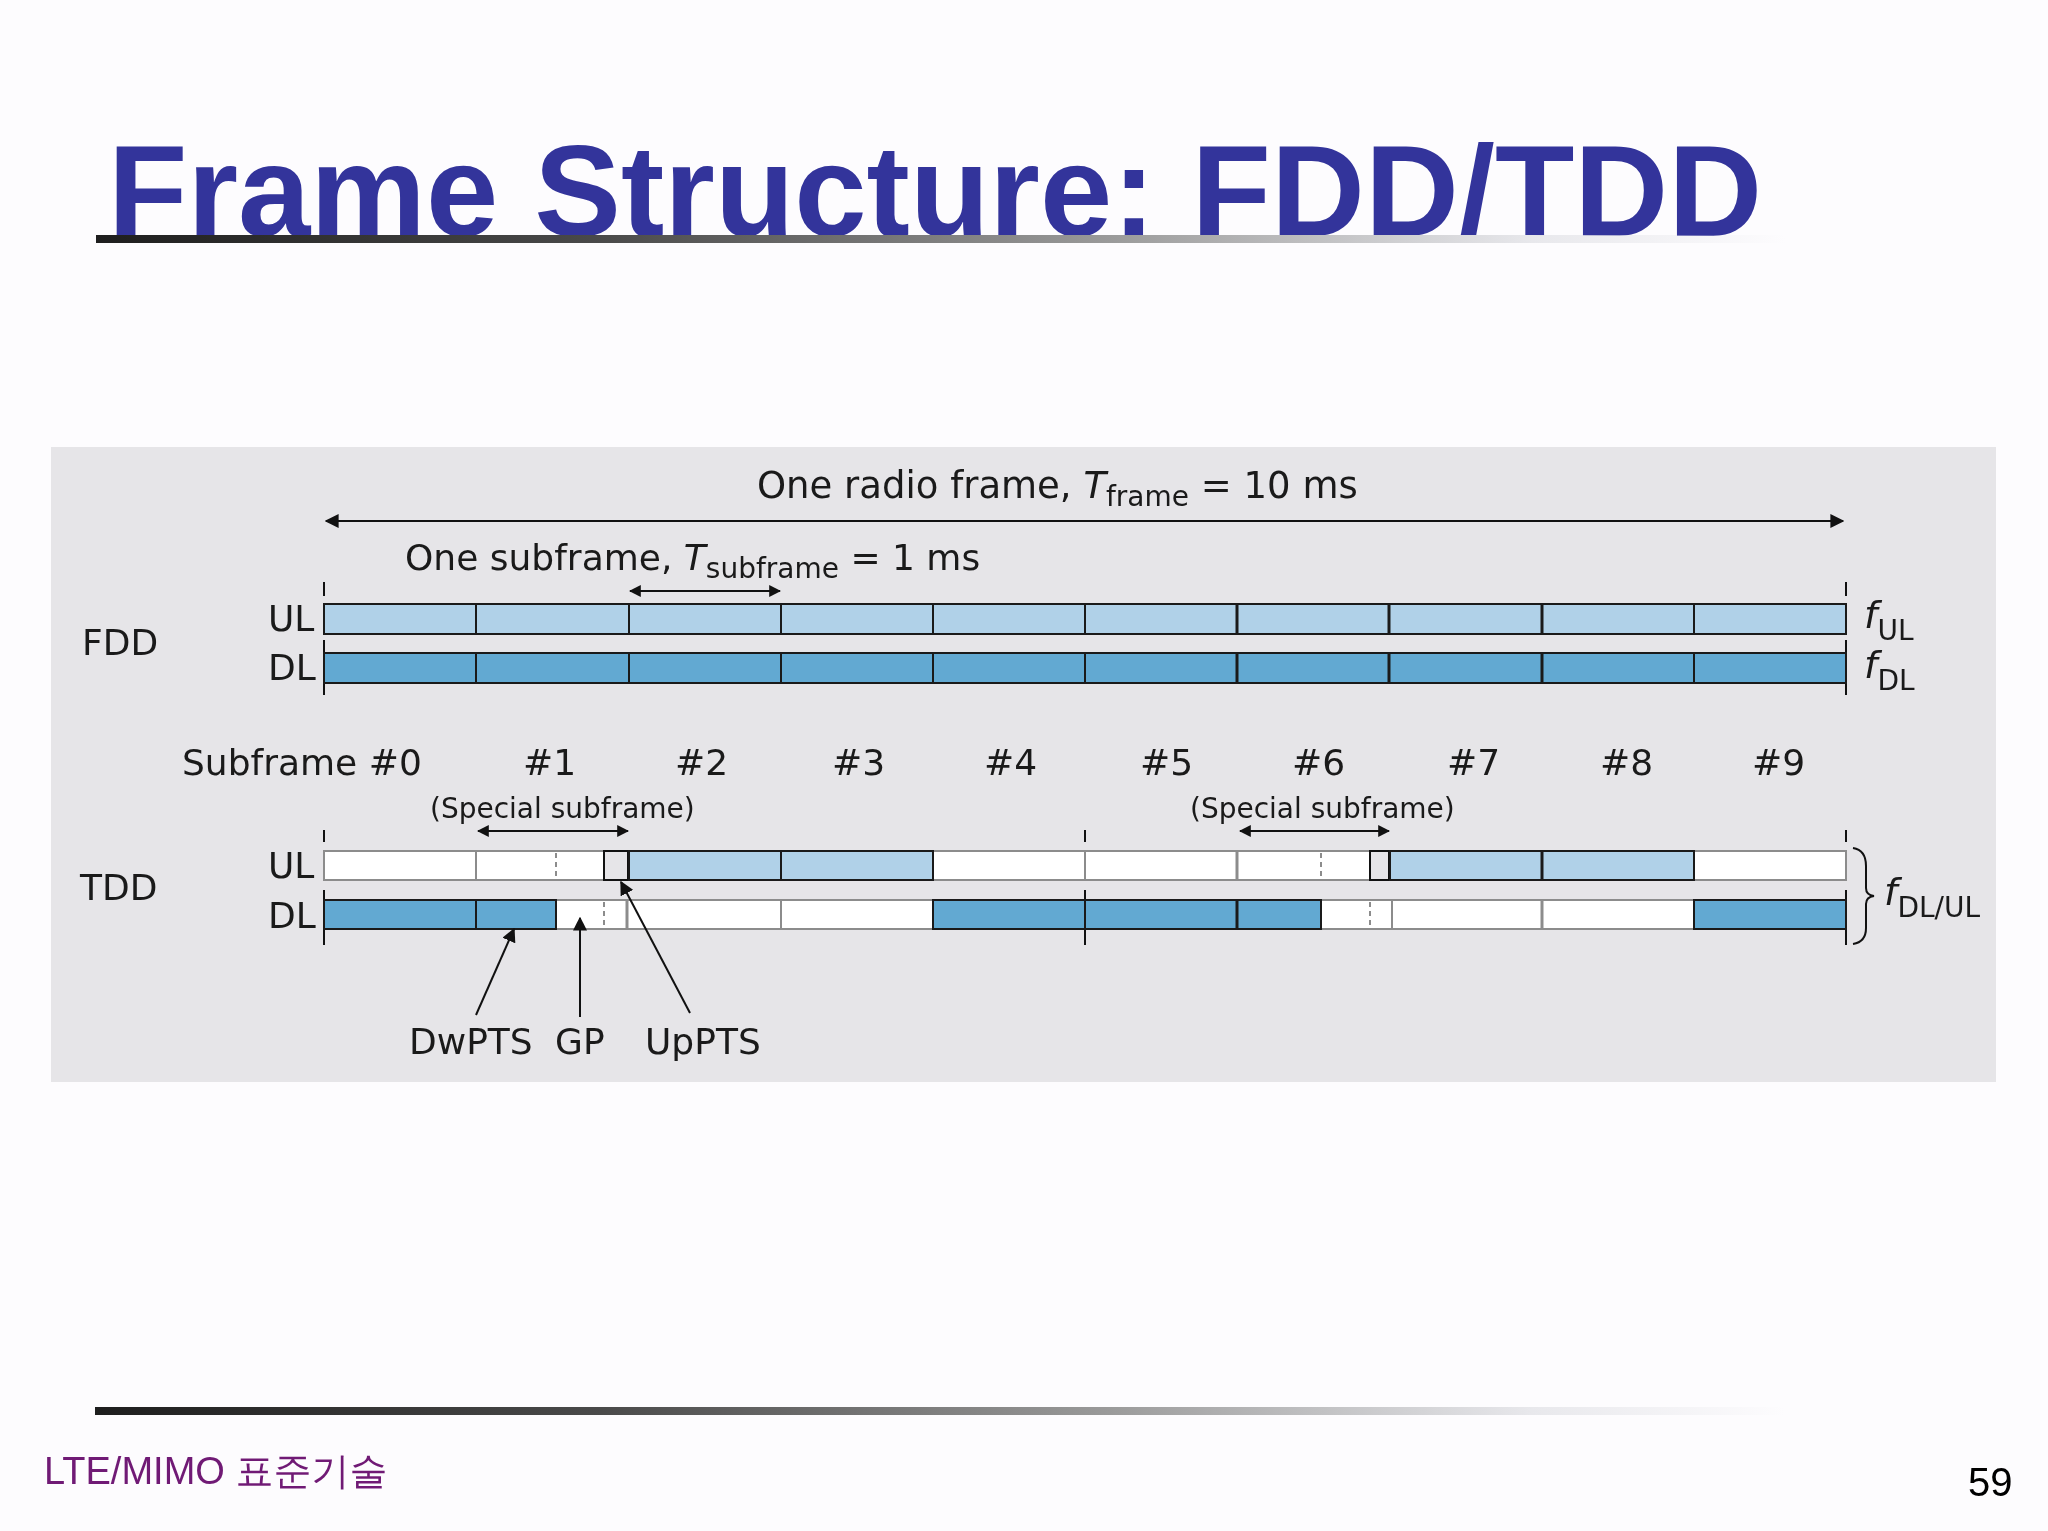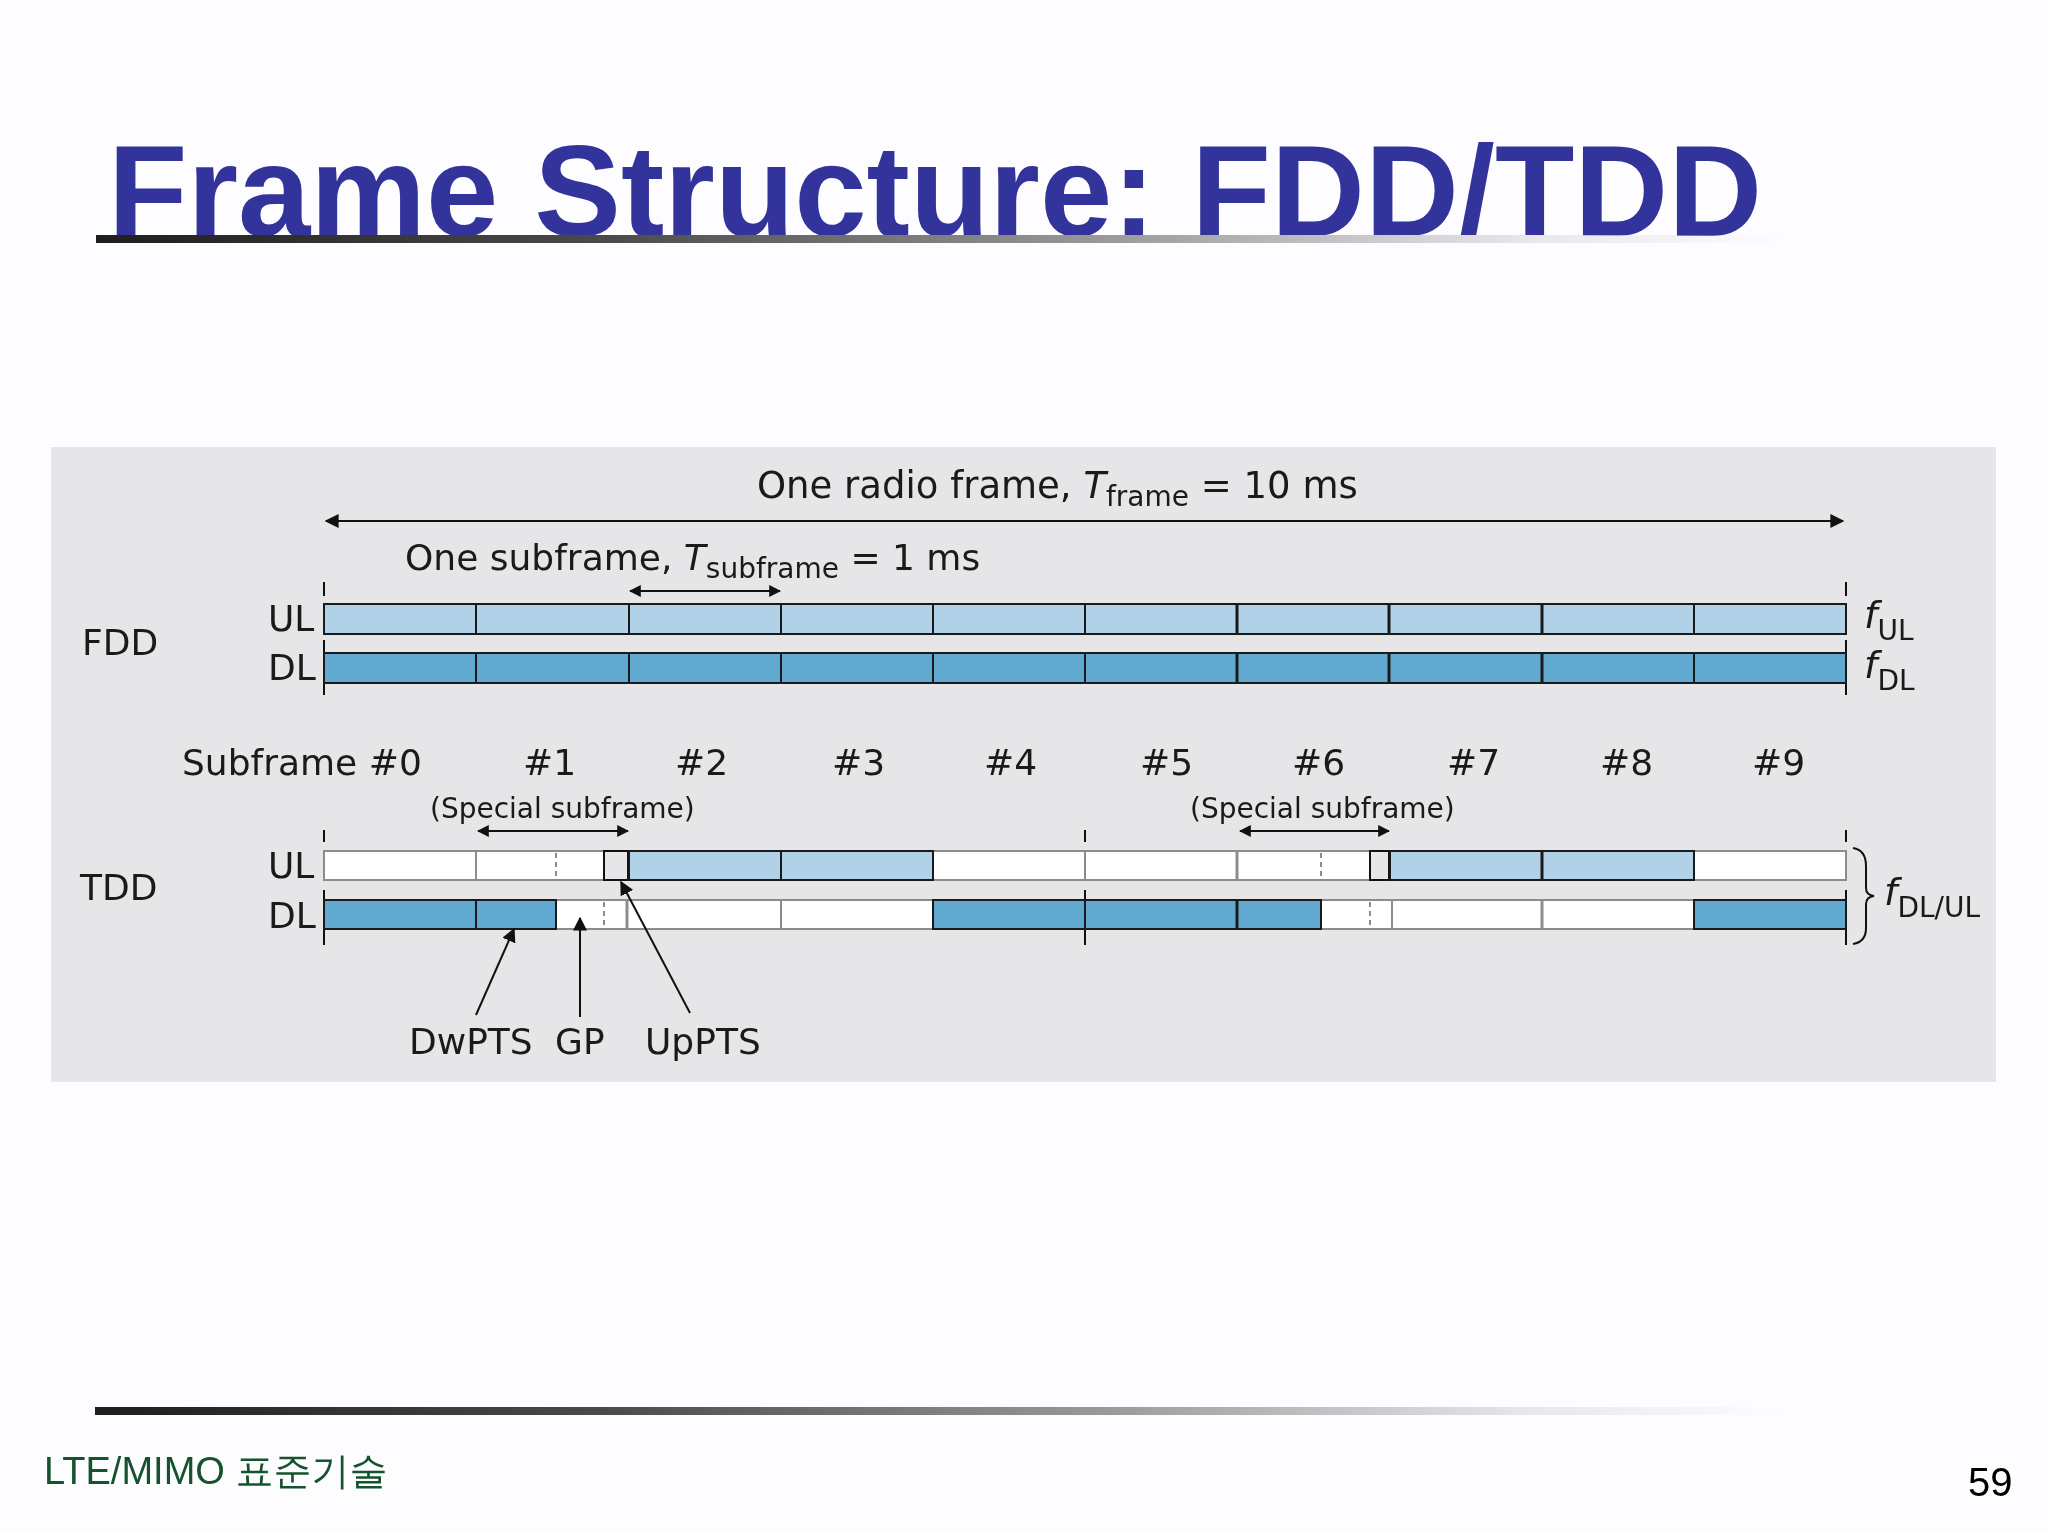--- a/index.html
+++ b/index.html
@@ -4,21 +4,21 @@
 <style>
   html, body { margin:0; padding:0; }
   body { width:2048px; height:1531px; background:#fdfcfe; position:relative; overflow:hidden; font-family:"Liberation Sans", sans-serif; }
   .title { position:absolute; left:108px; top:72px; font-family:"Liberation Sans", sans-serif; font-weight:bold; font-size:130px; line-height:150px; color:#33349b; white-space:nowrap; letter-spacing:0px;margin-top:44px; }
   .rule { position:absolute; height:8px; }
   .rule-top { left:96px; top:235px; width:1690px; background:linear-gradient(to right,#1e1e1e 0%,#4a4a4a 30%,#9a9a9a 60%,#e8e8ec 85%,rgba(253,252,254,0) 100%); }
   .rule-bottom { left:95px; top:1407px; width:1690px; background:linear-gradient(to right,#1e1e1e 0%,#4a4a4a 30%,#9a9a9a 60%,#e8e8ec 85%,rgba(253,252,254,0) 100%); }
   .panel { position:absolute; left:51px; top:447px; width:1945px; height:635px; background:#e6e5e8; }
   .diagram { position:absolute; left:0; top:0; width:2048px; height:1531px; }
   .diagram text { font-family:"DejaVu Sans", sans-serif; fill:#1a1a1a; }
-  .footer-text { position:absolute; left:44px; top:1446px; font-family:"Liberation Sans", sans-serif; font-size:38px; color:#14532d; white-space:nowrap; }
+  .footer-text { position:absolute; left:44px; top:1446px; font-family:"Liberation Sans", sans-serif; font-size:38px; color:#701a75; white-space:nowrap; }
   .page-num { position:absolute; left:1968px; top:1460px; font-family:"Liberation Sans", sans-serif; font-size:40px; color:#000000; }
 </style>
 </head>
 <body>
 
 <div class="title">Frame Structure: FDD/TDD</div>
 <div class="rule rule-top"></div>
 
 <div class="panel"></div>
 

